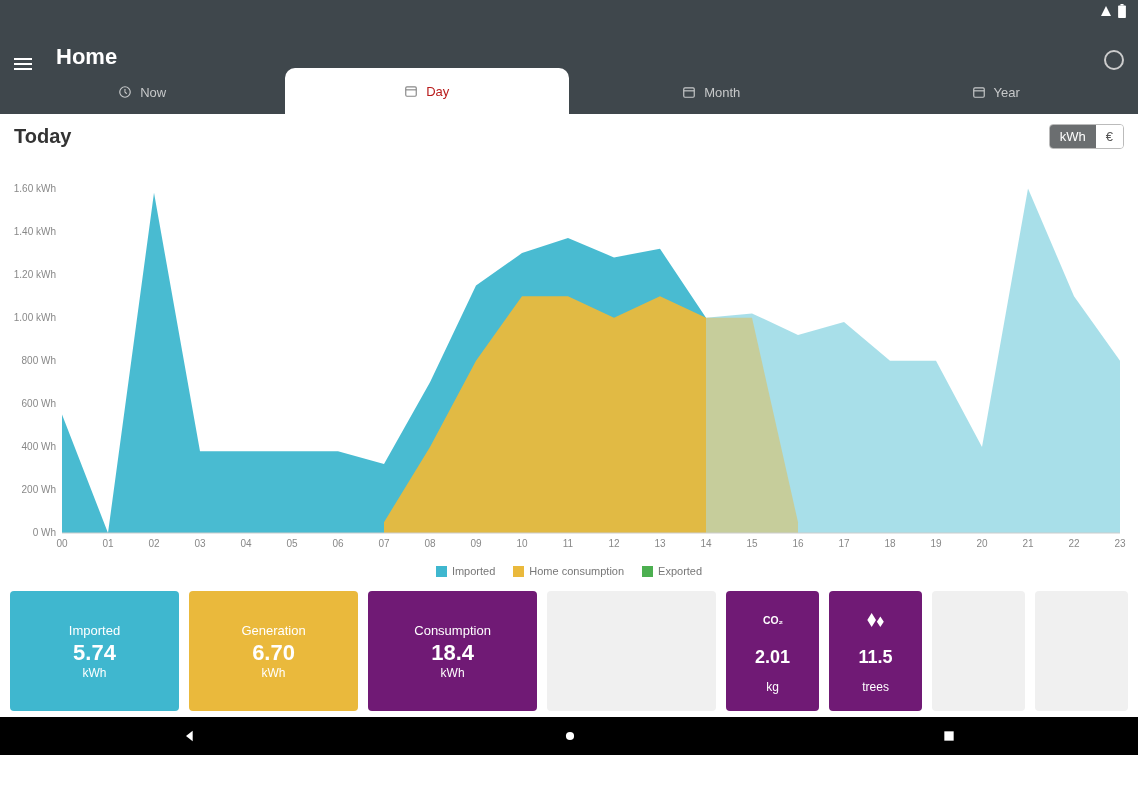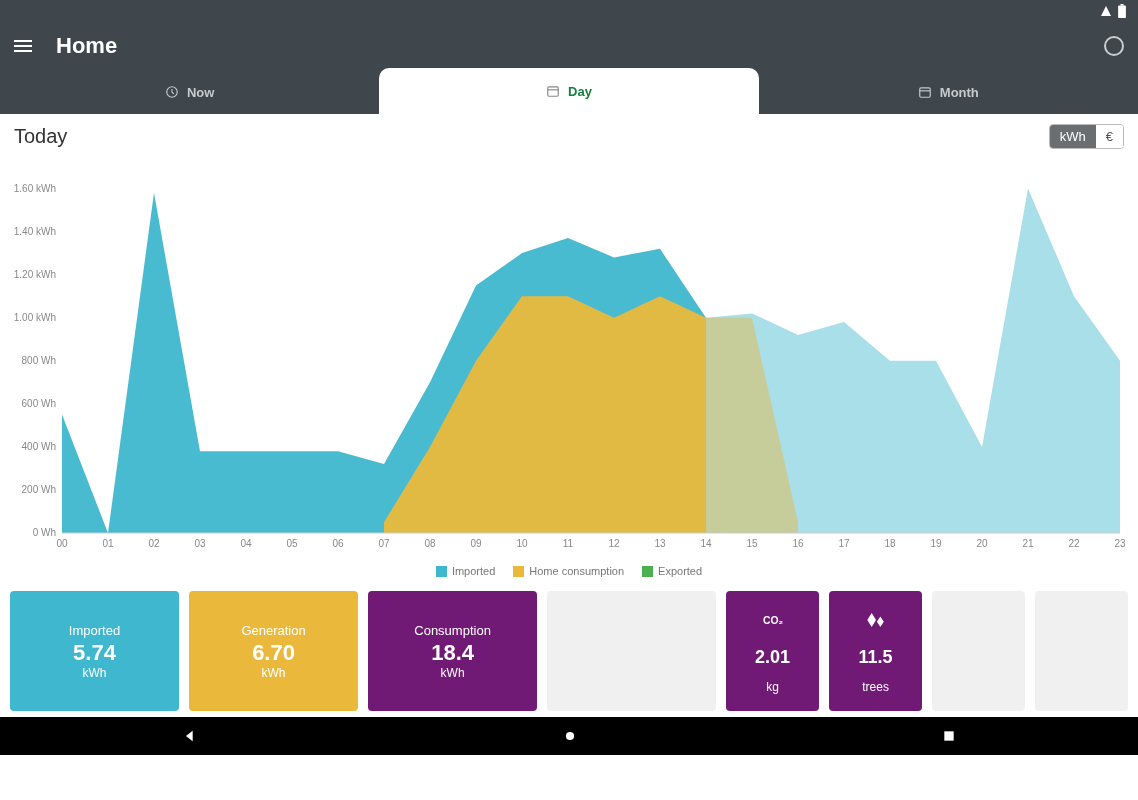--- a/index.html
+++ b/index.html
@@ -1,28 +1,28 @@
 <!DOCTYPE html>
 <html><head>
 <meta charset="utf-8">
 <style>
   * { box-sizing: border-box; margin: 0; padding: 0; }
   body { font-family: Arial, Helvetica, sans-serif; width: 1138px; height: 800px; background: #fff; overflow: hidden; }
   .status-bar { height: 22px; background: #3f474c; display: flex; justify-content: flex-end; align-items: center; padding-right: 12px; gap: 6px; color: #fff; font-size: 11px; }
-  .app-bar { height: 48px; background: #3f474c; display: flex; align-items: center; padding: 0 14px; color: #fff; }
+  .app-bar { height: 48px; background: #3f474c; display: flex; align-items: flex-end; padding: 0 14px; color: #fff; }
   .hamburger { display: flex; flex-direction: column; gap: 3px; cursor: pointer; }
   .hamburger span { width: 18px; height: 2px; background: #fff; }
   .page-title { margin-left: 24px; font-size: 22px; font-weight: bold; color: #fff; }
   .settings-ic { margin-left: auto; width: 20px; height: 20px; border: 2px solid #ccc; border-radius: 50%; position: relative; }
   .tabs { height: 44px; background: #3f474c; display: flex; }
-  .tab { flex: 1; display: flex; align-items: center; justify-content: center; gap: 8px; color: #c7c9ca; font-size: 13px; cursor: pointer; font-weight: bold; }
-  .tab.active { background: #fff; color: #15803d; border-radius: 10px 10px 0 0; margin-top: -2px; }
+  .tab { flex: 1; display: flex; align-items: center; justify-content: center; gap: 8px; color: #c7c9ca; font-size: 13px; cursor: pointer; }
+  .tab.active { background: #fff; color: #b91c1c; border-radius: 10px 10px 0 0; margin-top: -2px; }
   .tab svg { width: 14px; height: 14px; }
   .sub-header { display: flex; align-items: center; justify-content: space-between; padding: 10px 14px 2px 14px; }
-  .sub-title { font-size: 20px; color: #333; }
+  .sub-title { font-size: 20px; color: #333; font-weight: bold; }
   .unit-toggle { display: flex; border: 1px solid #bbb; border-radius: 4px; overflow: hidden; font-size: 13px; }
   .unit-toggle div { padding: 4px 10px; cursor: pointer; background: #fff; color: #555;}
   .unit-toggle .active { background: #6b6e70; color: #fff; }
   .chart-wrap { padding: 6px 10px 0 10px; }
   .chart-svg { width: 100%; height: 400px; }
   .tick-label { font-size: 10px; fill: #888; }
   .legend { display: flex; justify-content: center; gap: 18px; font-size: 11px; color: #777; margin-top: 4px; }
   .legend-item { display: flex; align-items: center; gap: 5px; }
   .swatch { width: 11px; height: 11px; }
   .cards { display: flex; gap: 10px; padding: 14px 10px 6px 10px; }
@@ -76,20 +76,27 @@
         <line x1="3" y1="10" x2="21" y2="10" stroke="#888" stroke-width="2"></line>
       </svg>
     <span>Day</span>
   </div>
   <div class="tab">
     <svg viewBox="0 0 24 24">
         <rect x="3" y="5" width="18" height="16" rx="2" fill="none" stroke="#c7c9ca" stroke-width="2"></rect>
         <line x1="3" y1="10" x2="21" y2="10" stroke="#c7c9ca" stroke-width="2"></line>
       </svg>
     <span>Month</span>
+  </div>
+  <div class="tab">
+    <svg viewBox="0 0 24 24">
+        <rect x="3" y="5" width="18" height="16" rx="2" fill="none" stroke="#c7c9ca" stroke-width="2"></rect>
+        <line x1="3" y1="10" x2="21" y2="10" stroke="#c7c9ca" stroke-width="2"></line>
+      </svg>
+    <span>Year</span>
   </div>
 </div>
 
 <div class="sub-header">
   <div class="sub-title">Today</div>
   <div class="unit-toggle">
     <div class="active">kWh</div>
     <div>€</div>
   </div>
 </div>

